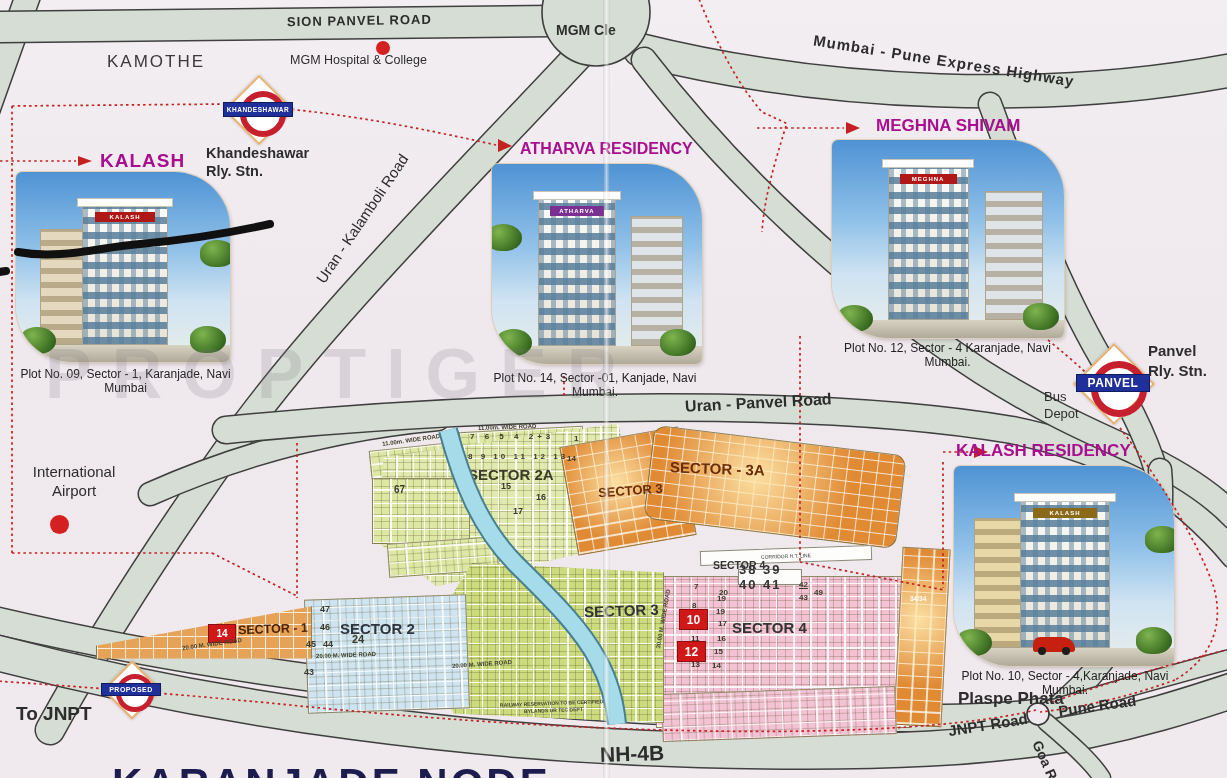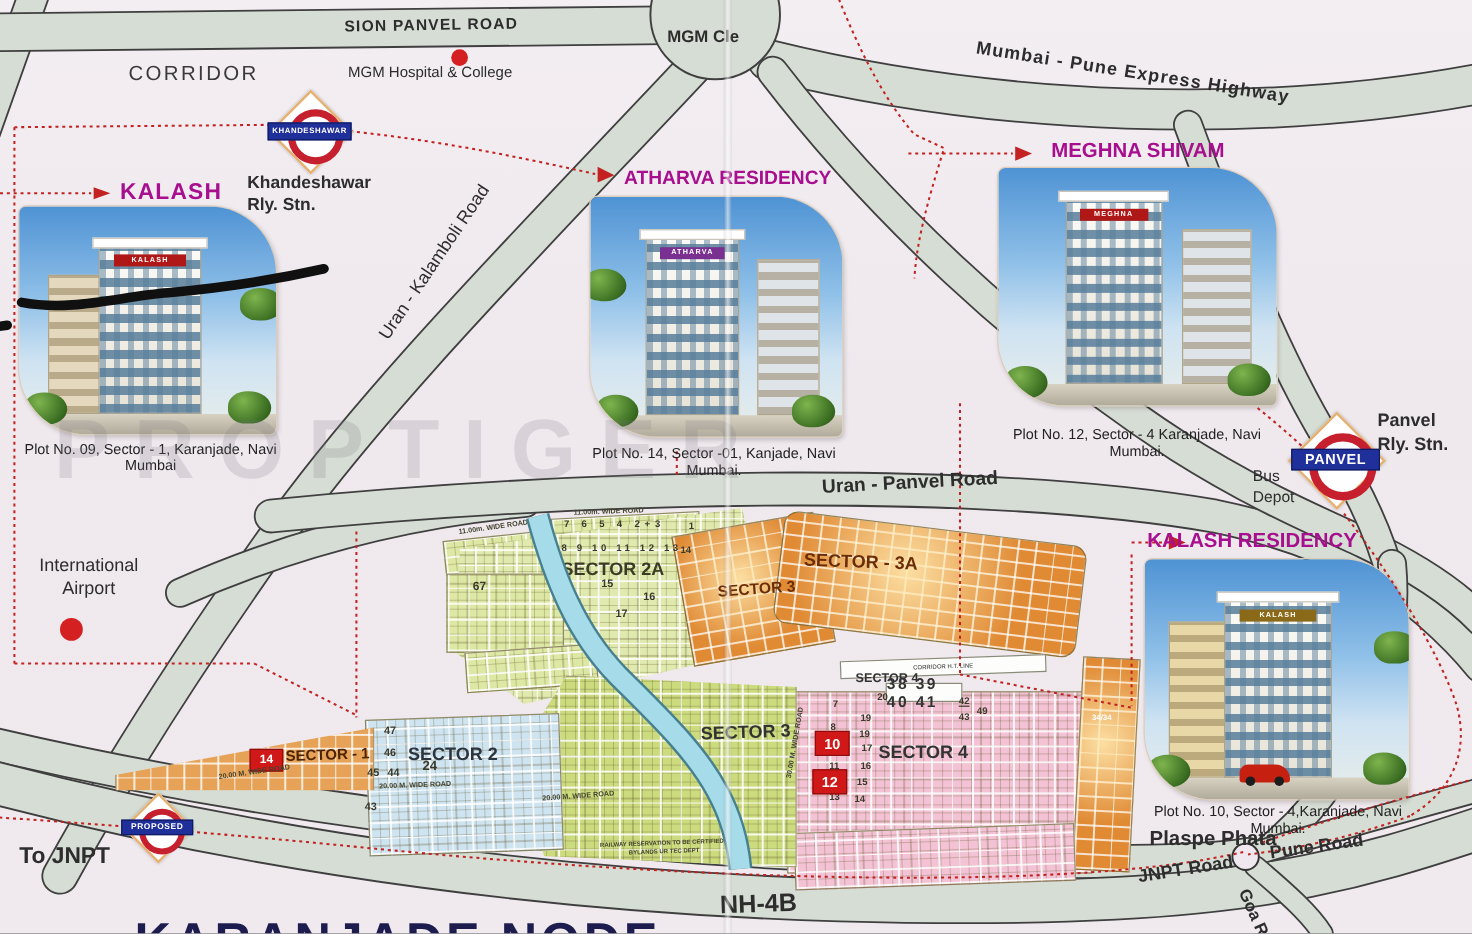--- a/index.html
+++ b/index.html
@@ -159,21 +159,21 @@
   <span class="pn" style="left:513px;top:506px;font-size:9px;">17</span>
   <span class="pn" style="left:394px;top:484px;font-size:10px;">67</span>
   <span class="lbl bold" style="left:598px;top:483px;font-size:13px;color:#6b2d08;transform:rotate(-4deg);z-index:3;">SECTOR 3</span>
   <span class="lbl bold" style="left:670px;top:460px;font-size:15px;color:#6b2d08;transform:rotate(2deg);z-index:3;">SECTOR - 3A</span>
   <span class="lbl bold" style="left:713px;top:559px;font-size:10.5px;color:#333;z-index:3;">SECTOR 4</span>
   <span class="lbl bold" style="left:732px;top:619px;font-size:15px;color:#333;z-index:3;">SECTOR 4</span>
   <span class="pn" style="left:694px;top:582px;">7</span>
   <span class="pn" style="left:692px;top:601px;">8</span>
   <span class="pn" style="left:691px;top:634px;">11</span>
   <span class="pn" style="left:691px;top:660px;">13</span>
-  <span class="pn" style="left:719px;top:576px;margin-left:12px;">20</span>
+  <span class="pn" style="left:719px;top:588px;">20</span>
   <span class="pn" style="left:717px;top:594px;">19</span>
   <span class="pn" style="left:716px;top:607px;">19</span>
   <span class="pn" style="left:718px;top:619px;">17</span>
   <span class="pn" style="left:717px;top:634px;">16</span>
   <span class="pn" style="left:714px;top:647px;">15</span>
   <span class="pn" style="left:712px;top:661px;">14</span>
   <span class="pn" style="left:799px;top:580px;text-decoration:underline;">42</span>
   <span class="pn" style="left:814px;top:588px;">49</span>
   <span class="pn" style="left:799px;top:593px;">43</span>
   <div class="redcell" style="left:679px;top:609px;width:27px;height:19px;">
@@ -302,21 +302,21 @@
     <div class="sbanner" style="left:2px;top:30px;width:72px;height:16px;font-size:12px;">PANVEL</div>
   </div>
   <div class="station" style="left:103px;top:661px;width:54px;height:54px;">
     <div class="diamond" style="left:8px;top:8px;width:38px;height:38px;"></div>
     <div class="ring" style="left:13px;top:13px;width:28px;height:28px;border-width:5px;"></div>
     <div class="sbanner" style="left:-2px;top:22px;width:58px;height:11px;font-size:7px;">PROPOSED</div>
   </div>
 
   <span class="lbl bold" style="left:287px;top:13px;font-size:13px;letter-spacing:1px;transform:rotate(-1deg);">SION PANVEL ROAD</span>
   <span class="lbl bold" style="left:556px;top:22px;font-size:14px;">MGM Cle</span>
-  <span class="lbl" style="left:107px;top:52px;font-size:17px;letter-spacing:2px;color:#3a3a3a;">CORRIDOR</span>
+  <span class="lbl" style="left:107px;top:52px;font-size:17px;letter-spacing:2px;color:#3a3a3a;">KAMOTHE</span>
   <span class="lbl" style="left:290px;top:53px;font-size:12.5px;">MGM Hospital &amp; College</span>
   <span class="lbl bold" style="left:812px;top:52px;font-size:15px;letter-spacing:1px;transform:rotate(9deg);">Mumbai - Pune Express Highway</span>
   <span class="lbl" style="left:262px;top:210px;font-size:15px;transform:rotate(-56deg);transform-origin:center;width:200px;text-align:center;">Uran - Kalamboli Road</span>
   <span class="lbl" style="left:685px;top:394px;font-size:16px;font-weight:600;transform:rotate(-3deg);">Uran - Panvel Road</span>
   <div class="lbl bold" style="left:206px;top:144px;font-size:14.5px;line-height:1.25;">
     <div>Khandeshawar</div>
     <div>Rly. Stn.</div>
   </div>
   <div class="lbl bold" style="left:1148px;top:341px;font-size:15px;line-height:1.3;">
     <div>Panvel</div>
@@ -337,20 +337,20 @@
   <span class="lbl bold" style="left:1044px;top:738px;font-size:14px;transform:rotate(66deg);transform-origin:left top;">Goa R</span>
   <span class="lbl bold" style="left:958px;top:689px;font-size:17px;text-align:center;">Plaspe Phata</span>
 
   <span class="lbl mag" style="left:100px;top:150px;font-size:19px;letter-spacing:1px;">KALASH</span>
   <span class="lbl mag" style="left:520px;top:140px;font-size:16px;">ATHARVA RESIDENCY</span>
   <span class="lbl mag" style="left:876px;top:116px;font-size:17px;">MEGHNA SHIVAM</span>
   <span class="lbl mag" style="left:956px;top:441px;font-size:17px;">KALASH RESIDENCY</span>
 
   <div class="cap" style="left:8px;top:367px;width:235px;">Plot No. 09, Sector - 1, Karanjade, Navi Mumbai</div>
   <div class="cap" style="left:475px;top:371px;width:240px;">Plot No. 14, Sector -01, Kanjade, Navi Mumbai.</div>
-  <div class="cap" style="left:825px;top:355px;width:245px;">Plot No. 12, Sector - 4 Karanjade, Navi Mumbai.</div>
+  <div class="cap" style="left:825px;top:341px;width:245px;">Plot No. 12, Sector - 4 Karanjade, Navi Mumbai.</div>
   <div class="cap" style="left:940px;top:669px;width:250px;">Plot No. 10, Sector - 4,Karanjade, Navi Mumbai.</div>
 
   <div class="wm" style="left:45px;top:334px;">PROPTIGER</div>
   <div class="cut-title" style="left:112px;top:760px;">KARANJADE NODE</div>
   <div class="crease" style="left:603px;"></div>
 
 </div>
 
 </body></html>

